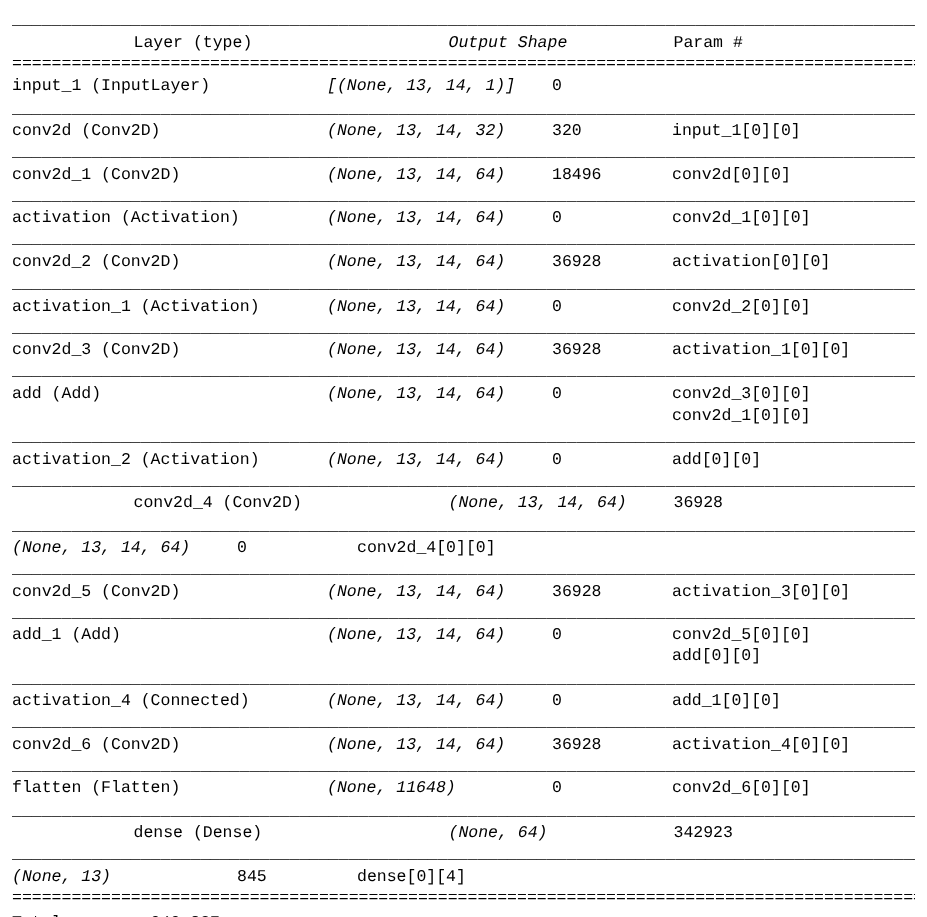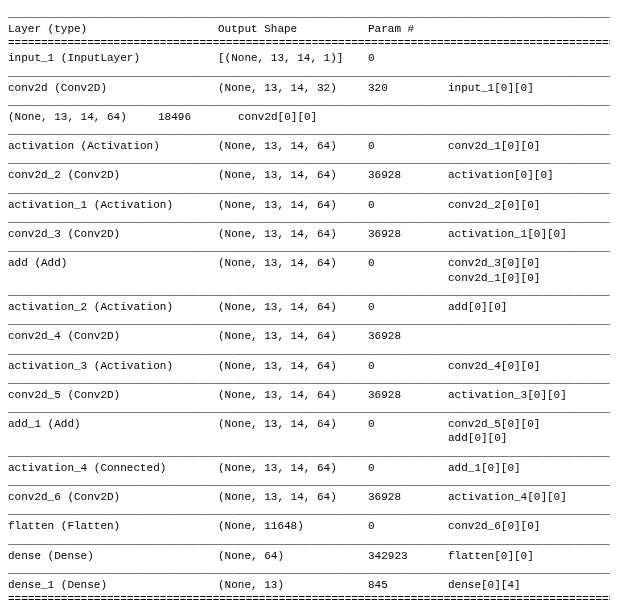--- a/index.html
+++ b/index.html
@@ -9,23 +9,24 @@
     font-family: "Courier New", Courier, monospace;
     font-size: 11px;
     color: #000000;
     line-height: 1.3;
     width: 618px;
     box-sizing: border-box;
   }
   .row {
     display: flex;
     padding: 1px 0;
+    justify-content: center;
   }
   .col-layer { width: 210px; flex-shrink: 0; }
-  .col-shape { width: 150px; flex-shrink: 0; }
+  .col-shape { width: 150px; flex-shrink: 0; font-style: italic; }
   .col-param { width: 80px; flex-shrink: 0; }
   .col-conn  { flex: 1; }
   .divider-thick,
   .divider-thin {
     font-family: "Courier New", Courier, monospace;
     font-size: 11px;
     white-space: pre;
     overflow: hidden;
     letter-spacing: 0;
     height: 13px;
@@ -61,20 +62,21 @@
     <div class="row">
       <div class="col-layer">conv2d (Conv2D)</div>
       <div class="col-shape">(None, 13, 14, 32)</div>
       <div class="col-param">320</div>
       <div class="col-conn">
         <div>input_1[0][0]</div>
       </div>
     </div>
     <div class="divider-thin">__________________________________________________________________________________________________</div>
     <div class="row">
+      <div class="col-layer">conv2d_1 (Conv2D)</div>
       <div class="col-shape">(None, 13, 14, 64)</div>
       <div class="col-param">18496</div>
       <div class="col-conn">
         <div>conv2d[0][0]</div>
       </div>
     </div>
     <div class="divider-thin">__________________________________________________________________________________________________</div>
     <div class="row">
       <div class="col-layer">activation (Activation)</div>
       <div class="col-shape">(None, 13, 14, 64)</div>
@@ -130,21 +132,20 @@
       </div>
     </div>
     <div class="divider-thin">__________________________________________________________________________________________________</div>
     <div class="row">
       <div class="col-layer">conv2d_4 (Conv2D)</div>
       <div class="col-shape">(None, 13, 14, 64)</div>
       <div class="col-param">36928</div>
     </div>
     <div class="divider-thin">__________________________________________________________________________________________________</div>
     <div class="row">
-      <div class="col-layer">activation_3 (Activation)</div>
       <div class="col-shape">(None, 13, 14, 64)</div>
       <div class="col-param">0</div>
       <div class="col-conn">
         <div>conv2d_4[0][0]</div>
       </div>
     </div>
     <div class="divider-thin">__________________________________________________________________________________________________</div>
     <div class="row">
       <div class="col-layer">conv2d_5 (Conv2D)</div>
       <div class="col-shape">(None, 13, 14, 64)</div>
@@ -188,27 +189,23 @@
       <div class="col-param">0</div>
       <div class="col-conn">
         <div>conv2d_6[0][0]</div>
       </div>
     </div>
     <div class="divider-thin">__________________________________________________________________________________________________</div>
     <div class="row">
       <div class="col-layer">dense (Dense)</div>
       <div class="col-shape">(None, 64)</div>
       <div class="col-param">342923</div>
-      <div class="col-conn">
-        <div>flatten[0][0]</div>
-      </div>
-    </div>
-    <div class="divider-thin">__________________________________________________________________________________________________</div>
-    <div class="row">
-      <div class="col-layer">dense_1 (Dense)</div>
+    </div>
+    <div class="divider-thin">__________________________________________________________________________________________________</div>
+    <div class="row">
       <div class="col-shape">(None, 13)</div>
       <div class="col-param">845</div>
       <div class="col-conn">
         <div>dense[0][4]</div>
       </div>
     </div>
     <div class="divider-thick">==================================================================================================</div>
     <div class="summary">
       <div>Total params: 949,837</div>
     </div>

